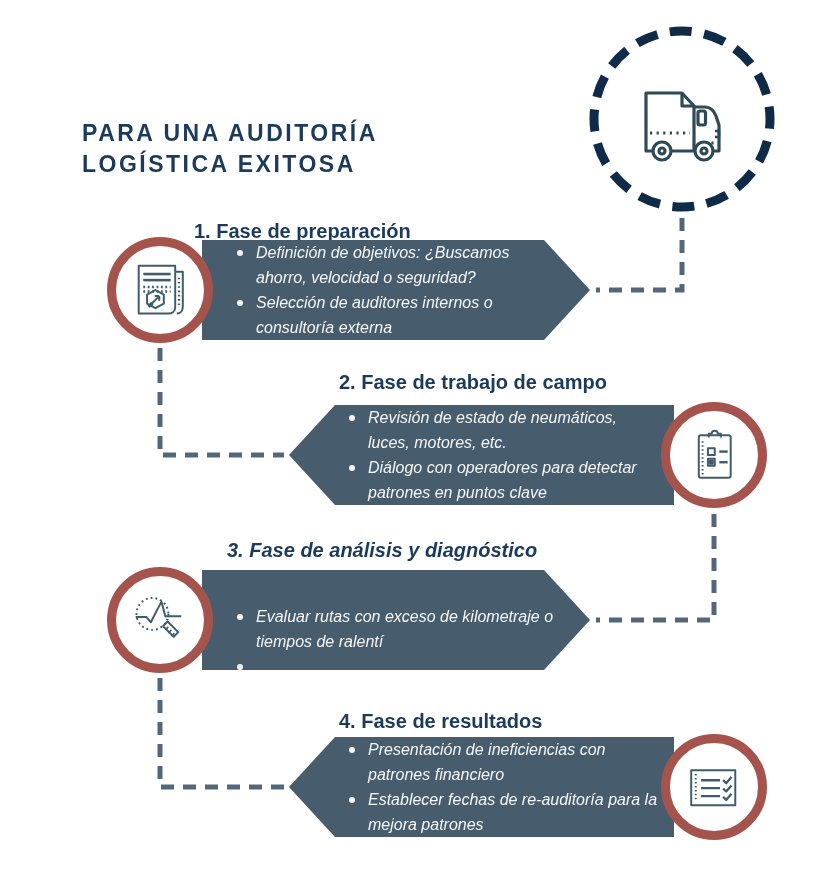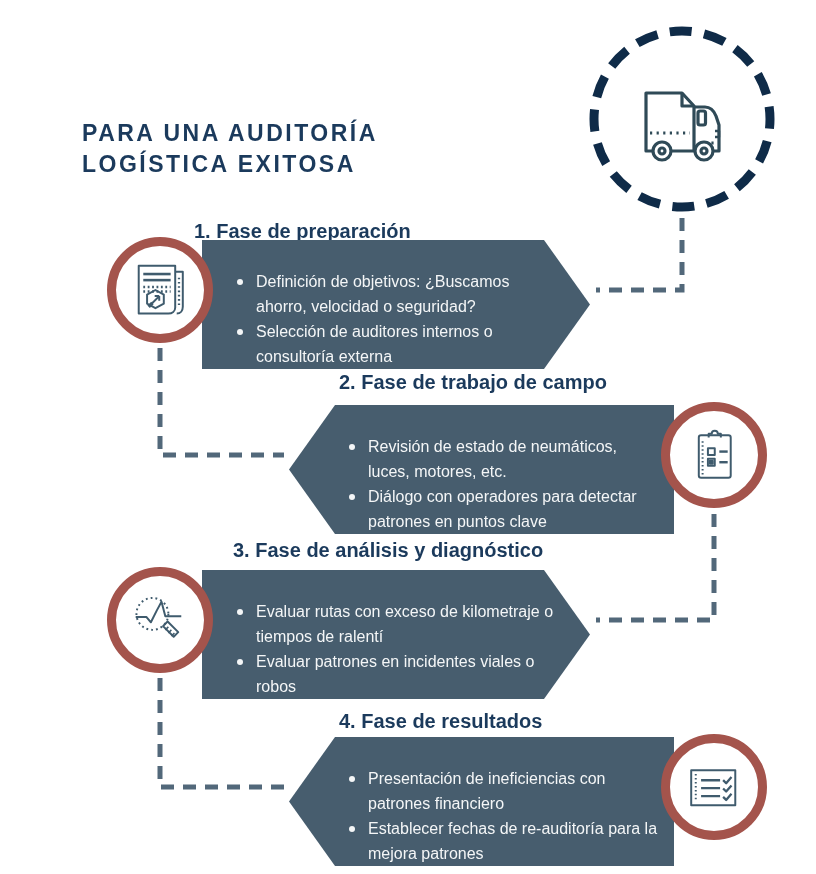--- a/index.html
+++ b/index.html
@@ -18,26 +18,26 @@
   }
 
   .hero-badge { position:absolute; left:565px; top:26px; width:186px; height:186px; }
 
   .phase-title {
     position:absolute; color:#1b3a5c; font-size:20px; font-weight:bold;
     white-space:nowrap;
   }
   .t1 { left:170px; top:220px; }
   .t2 { left:315px; top:371px; }
-  .t3 { left:209px; top:539px; }
+  .t3 { left:203px; top:539px;font-style:italic; }
   .t4 { left:315px; top:710px; }
 
   .phase-box {
-    position:absolute; height:129px; background:#475d6e;
-    display:flex; flex-direction:column; justify-content:flex-end;
+    position:absolute; height:100px; background:#475d6e;
+    display:flex; flex-direction:column; justify-content:flex-end;font-style:italic;
   }
   .box-right { left:178px; width:388px;
     clip-path:polygon(0 0, 342px 0, 100% 50%, 342px 100%, 0 100%); }
   .box-left { left:265px; width:385px;
     clip-path:polygon(46px 0, 100% 0, 100% 100%, 46px 100%, 0 50%); }
   .b1 { top:240px; }
   .b2 { top:405px; }
   .b3 { top:570px; }
   .b4 { top:737px; }
 
@@ -163,21 +163,20 @@
 
   <div class="phase-title t3">3. Fase de análisis y diagnóstico</div>
   <div class="phase-box box-right b3">
     <ul class="bullets">
       <li>
         <span class="dot"></span>
         <span class="txt">Evaluar rutas con exceso de kilometraje o tiempos de ralentí</span>
       </li>
       <li>
         <span class="dot"></span>
-        <span class="txt">Evaluar patrones en incidentes viales o robos</span>
       </li>
     </ul>
   </div>
   <div class="icon-circle c3">
     <svg width="76" height="76" viewBox="0 0 100 100">
       <g fill="none" stroke="#3f5b6d" stroke-width="2.6" stroke-linejoin="round">
         <circle cx="40" cy="42" r="21" stroke-dasharray="2.4 4"></circle>
         <path d="M18 46 h14 l6 7 8 -16 6 -11 5 19 h21"></path>
         <path d="M54 58 l6 -6 14 14 -6 6 z"></path>
         <path d="M61 59 l-4 4 M65 63 l-4 4 M69 67 l-4 4" stroke-width="2"></path>

